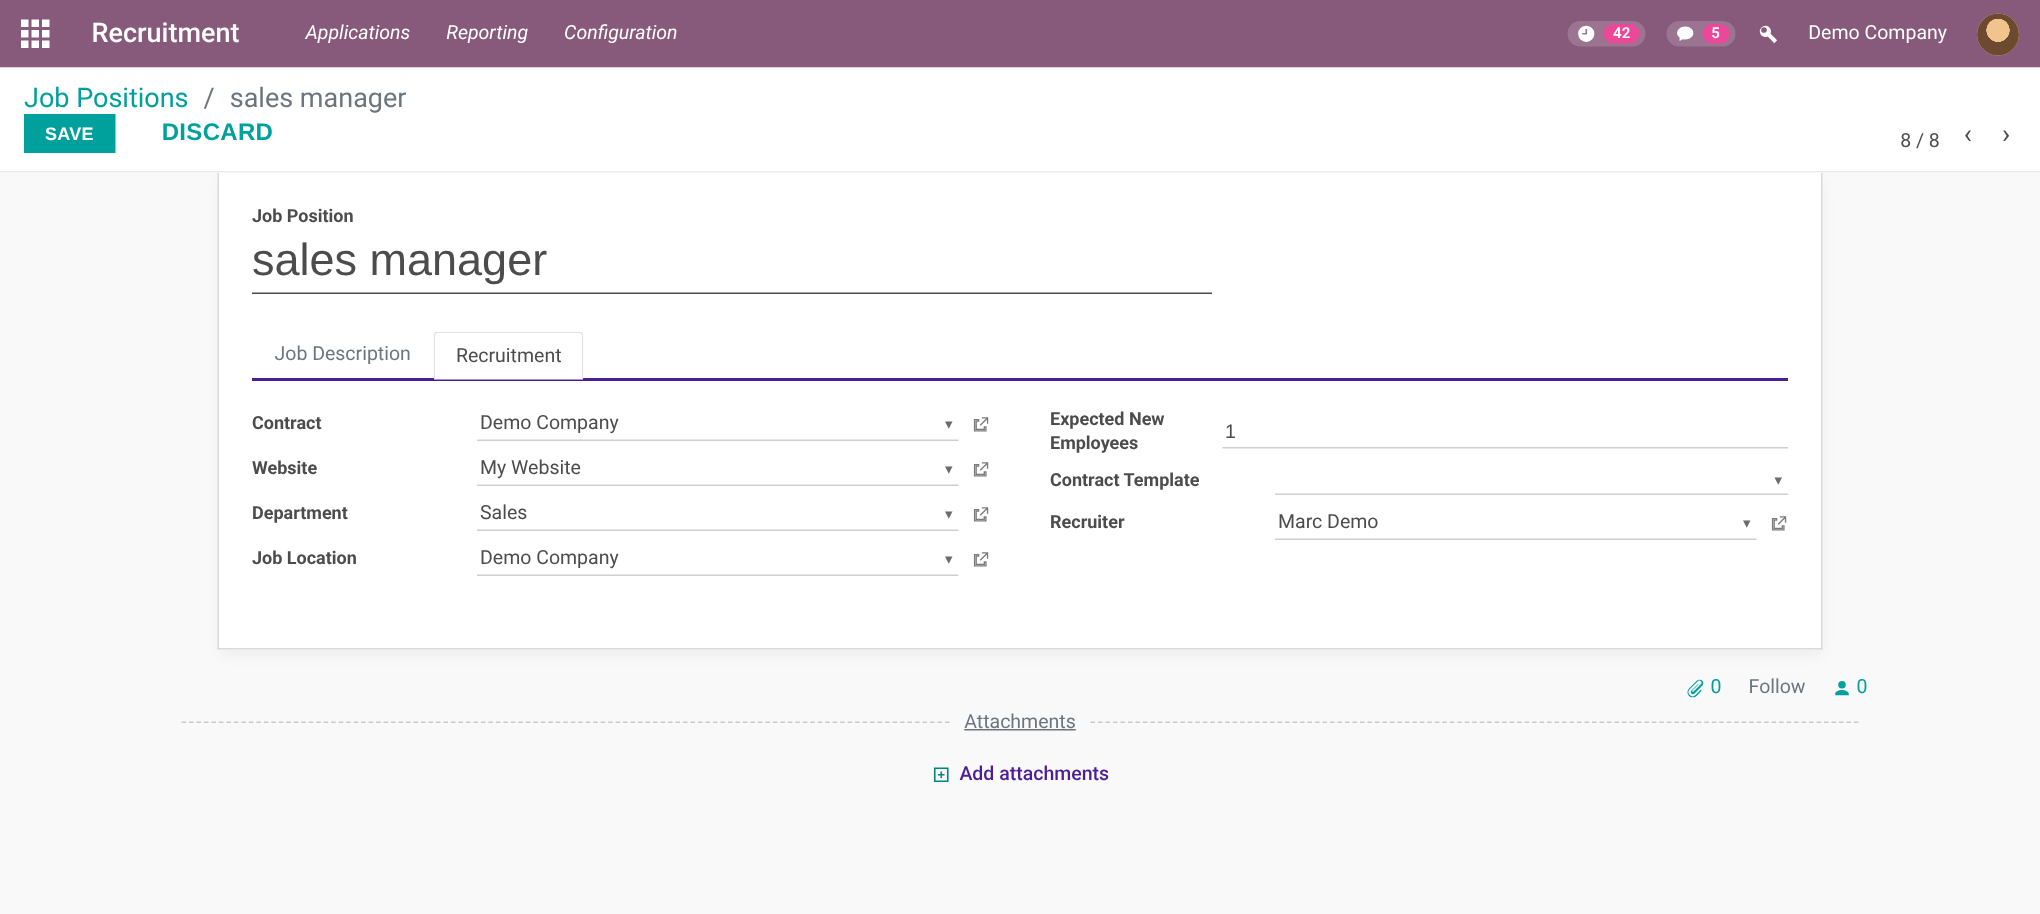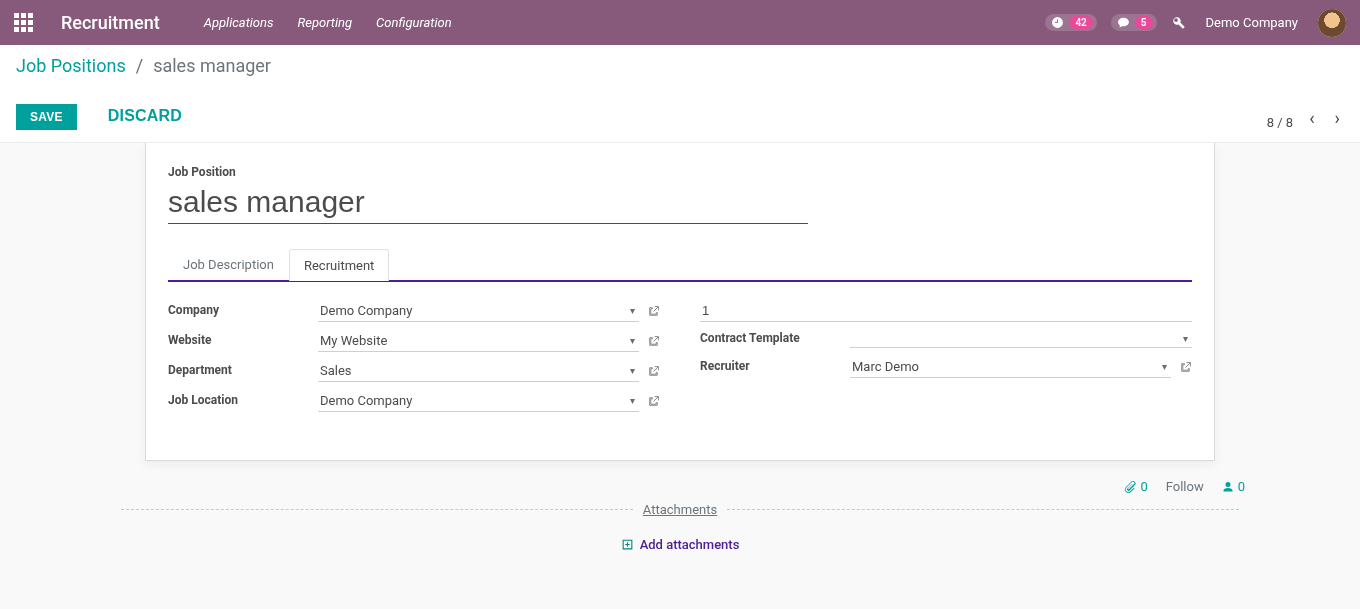--- a/index.html
+++ b/index.html
@@ -52,21 +52,21 @@
     border-radius:8px; padding:1px 6px;
   }
   .pill svg, .tool-icon svg { fill:#fff; }
   .tool-icon { cursor:pointer; display:flex; align-items:center; }
   .company-name { color:#fff; font-size:13px; cursor:pointer; padding:0 6px; }
   .avatar { width:28px; height:28px; border-radius:50%; background:#cfa06a; display:flex; align-items:center; justify-content:center; overflow:hidden; }
   .avatar-inner { width:28px; height:28px; background: radial-gradient(circle at 50% 40%, #f1c38d 0 35%, #6b4a2f 36% 100%); border-radius:50%; }
 
   
   .control-bar { background:#fff; padding:10px 16px 12px; border-bottom:1px solid #e9ecef; }
-  .breadcrumbs { display:flex; align-items:center; gap:10px; font-size:18px; margin-bottom:28px; }
+  .breadcrumbs { display:flex; align-items:center; gap:10px; font-size:18px; margin-bottom:0; }
   .breadcrumb-link { color:#00a09d; cursor:pointer; }
   .breadcrumb-sep { color:#6c757d; }
   .breadcrumb-current { color:#6c757d; }
 
   .control-row { display:flex; align-items:center; justify-content:space-between; }
   .btn-primary {
     background:#00a09d; color:#fff; border:none; padding:6px 14px;
     font-size:12px; font-weight:600; letter-spacing:.2px; cursor:pointer;
   }
   .btn-link {
@@ -211,21 +211,21 @@
 
     <div class="tabs">
       <div class="tab">Job Description</div>
       <div class="tab active">Recruitment</div>
     </div>
 
     <div class="tab-body">
 
       <div class="col">
         <div class="field-row">
-          <div class="field-label">Company</div>
+          <div class="field-label">Contract</div>
           <div class="field-ctrl">
             <span>Demo Company</span>
             <span class="caret">▾</span>
           </div>
           <span class="ext-link">
             <svg viewBox="0 0 24 24">
                 <path d="M14 3h7v7M21 3l-9 9M5 5h5v2H7v10h10v-3h2v5H5z"></path>
               </svg>
           </span>
         </div>
@@ -262,20 +262,21 @@
           <span class="ext-link">
             <svg viewBox="0 0 24 24">
                 <path d="M14 3h7v7M21 3l-9 9M5 5h5v2H7v10h10v-3h2v5H5z"></path>
               </svg>
           </span>
         </div>
       </div>
 
       <div class="col">
         <div class="field-row">
+          <div class="field-label">Expected New Employees</div>
           <input class="number-input" value="1" style="">
         </div>
         <div class="field-row">
           <div class="field-label">Contract Template</div>
           <div class="field-ctrl">
             <span></span>
             <span class="caret">▾</span>
           </div>
         </div>
         <div class="field-row">

